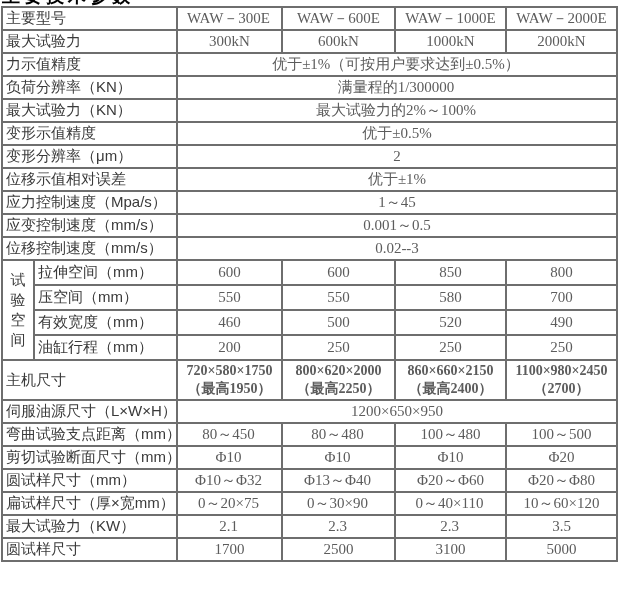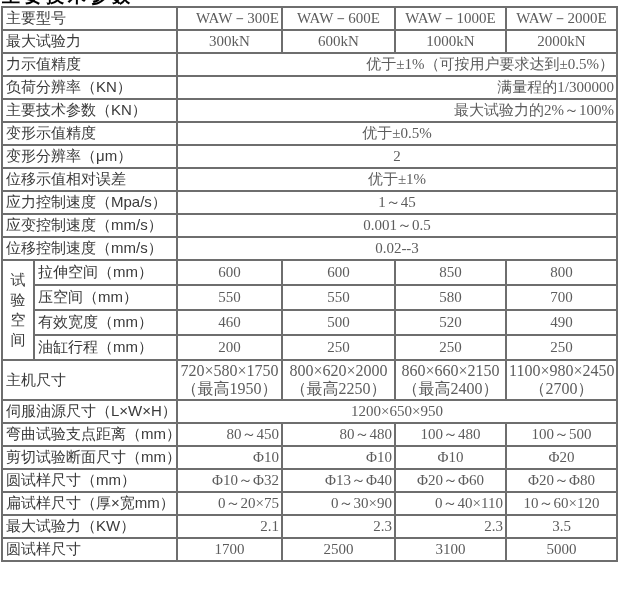--- a/index.html
+++ b/index.html
@@ -15,24 +15,24 @@
   col.c-g{width:32px;} col.c-l{width:143px;} col.c-1{width:105px;}
   col.c-2{width:113px;} col.c-3{width:111px;} col.c-4{width:111px;}
   td{border:2px solid var(--border);padding:0 2px;height:21px;font-size:15px;
      color:var(--value);text-align:center;overflow:hidden;white-space:nowrap;
      font-family:"Liberation Serif","DejaVu Serif",serif;}
   table{border:2px solid var(--outer);}
   td.label{text-align:left;padding-left:3px;color:var(--label);
      font-family:"Liberation Sans","DejaVu Sans",sans-serif;}
   td.vlabel{text-align:center;color:var(--label);line-height:20px;padding:2px 0;
      font-family:"Liberation Sans","DejaVu Sans",sans-serif;white-space:normal;}
-  td.al{text-align:right;padding-left:0;}
+  td.al{text-align:center;padding-left:0;}
   tr.subrow td{height:23px;}
   tr.tall td{height:38px;}
-  td .l2{font-size:16px;line-height:18px;}
+  td .l2{font-size:14px;line-height:18px;font-weight:bold;}
   td.two{white-space:normal;}
 </style>
 </head>
 <body>
 
 <div class="title-clip">
   <span>主要技术参数</span>
 </div>
 
 <table>
@@ -61,21 +61,21 @@
       </tr>
       <tr>
         <td class="label" colspan="2">力示值精度</td>
         <td colspan="4" class="al">优于±1%（可按用户要求达到±0.5%）</td>
       </tr>
       <tr>
         <td class="label" colspan="2">负荷分辨率（KN）</td>
         <td colspan="4" class="al">满量程的1/300000</td>
       </tr>
       <tr>
-        <td class="label" colspan="2">主要技术参数（KN）</td>
+        <td class="label" colspan="2">最大试验力（KN）</td>
         <td colspan="4" class="al">最大试验力的2%～100%</td>
       </tr>
       <tr>
         <td class="label" colspan="2">变形示值精度</td>
         <td colspan="4">优于±0.5%</td>
       </tr>
       <tr>
         <td class="label" colspan="2">变形分辨率（μm）</td>
         <td colspan="4">2</td>
       </tr>

